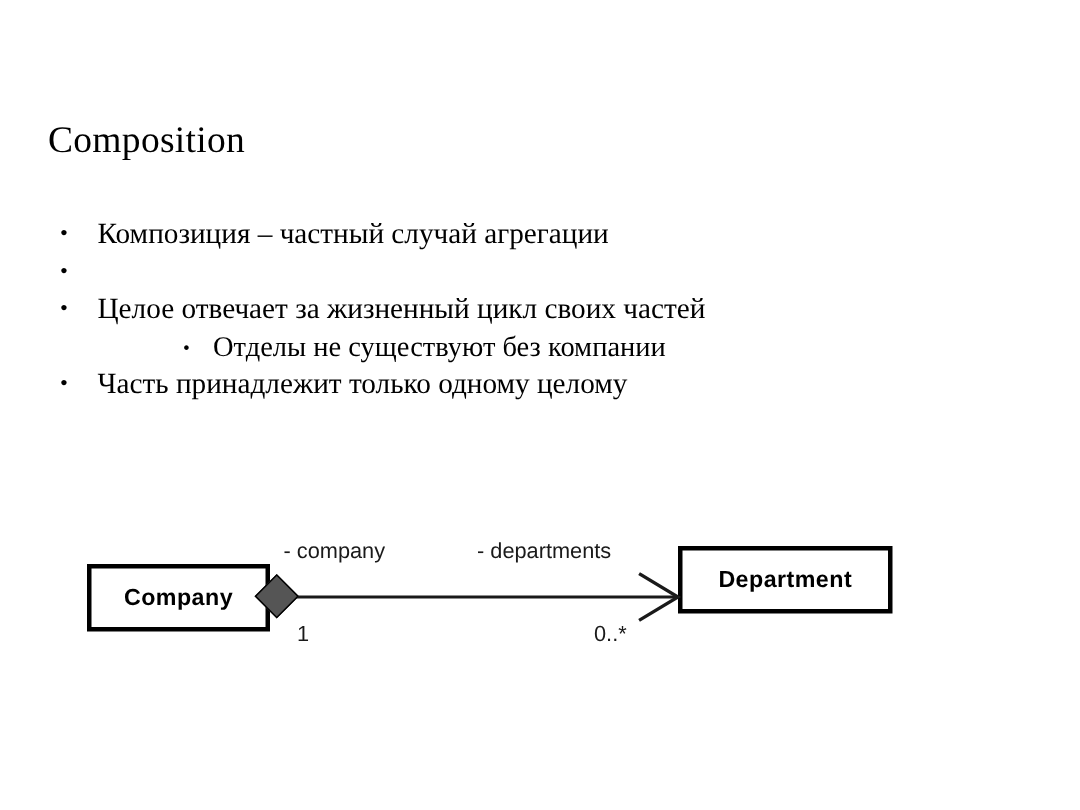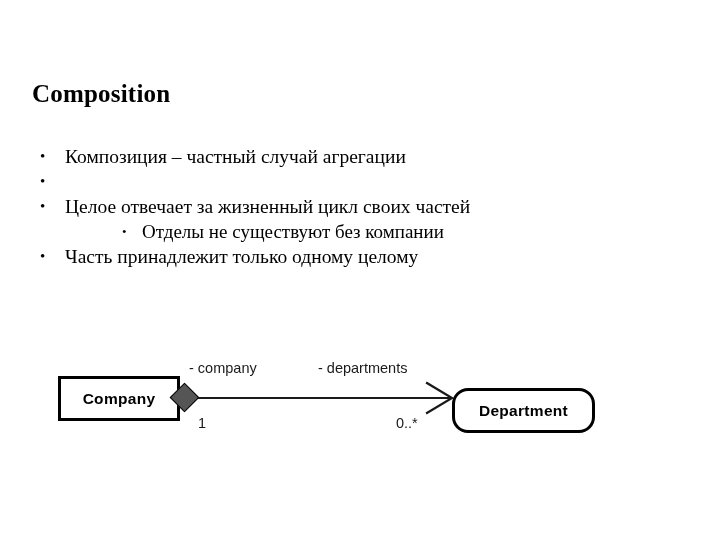--- a/index.html
+++ b/index.html
@@ -24,21 +24,21 @@
     background: #ffffff;
   }
 
   
   #slide-title {
     position: absolute;
     left: 32px;
     top: 80px;
     font-family: "Liberation Serif", "DejaVu Serif", serif;
     font-size: 25px;
-    font-weight: bold;
+    font-weight: normal;
     letter-spacing: 0.2px;
     color: #000000;
     white-space: nowrap;
   }
 
   
   #bullet-list {
     position: absolute;
     left: 36px;
     top: 144px;
@@ -106,24 +106,23 @@
   }
   #class-box-company {
     left: 58px;
     top: 26px;
     width: 122px;
     height: 45px;
     justify-content: center;
   }
   #class-box-department {
     left: 452px;
-    top: 38px;
+    top: 14px;
     width: 143px;
     height: 45px;
-    border-radius: 16px;
   }
 
   #assoc-line {
     position: absolute;
     left: 188px;
     top: 47px;
     width: 264px;
     height: 2px;
     background: #1a1a1a;
   }

